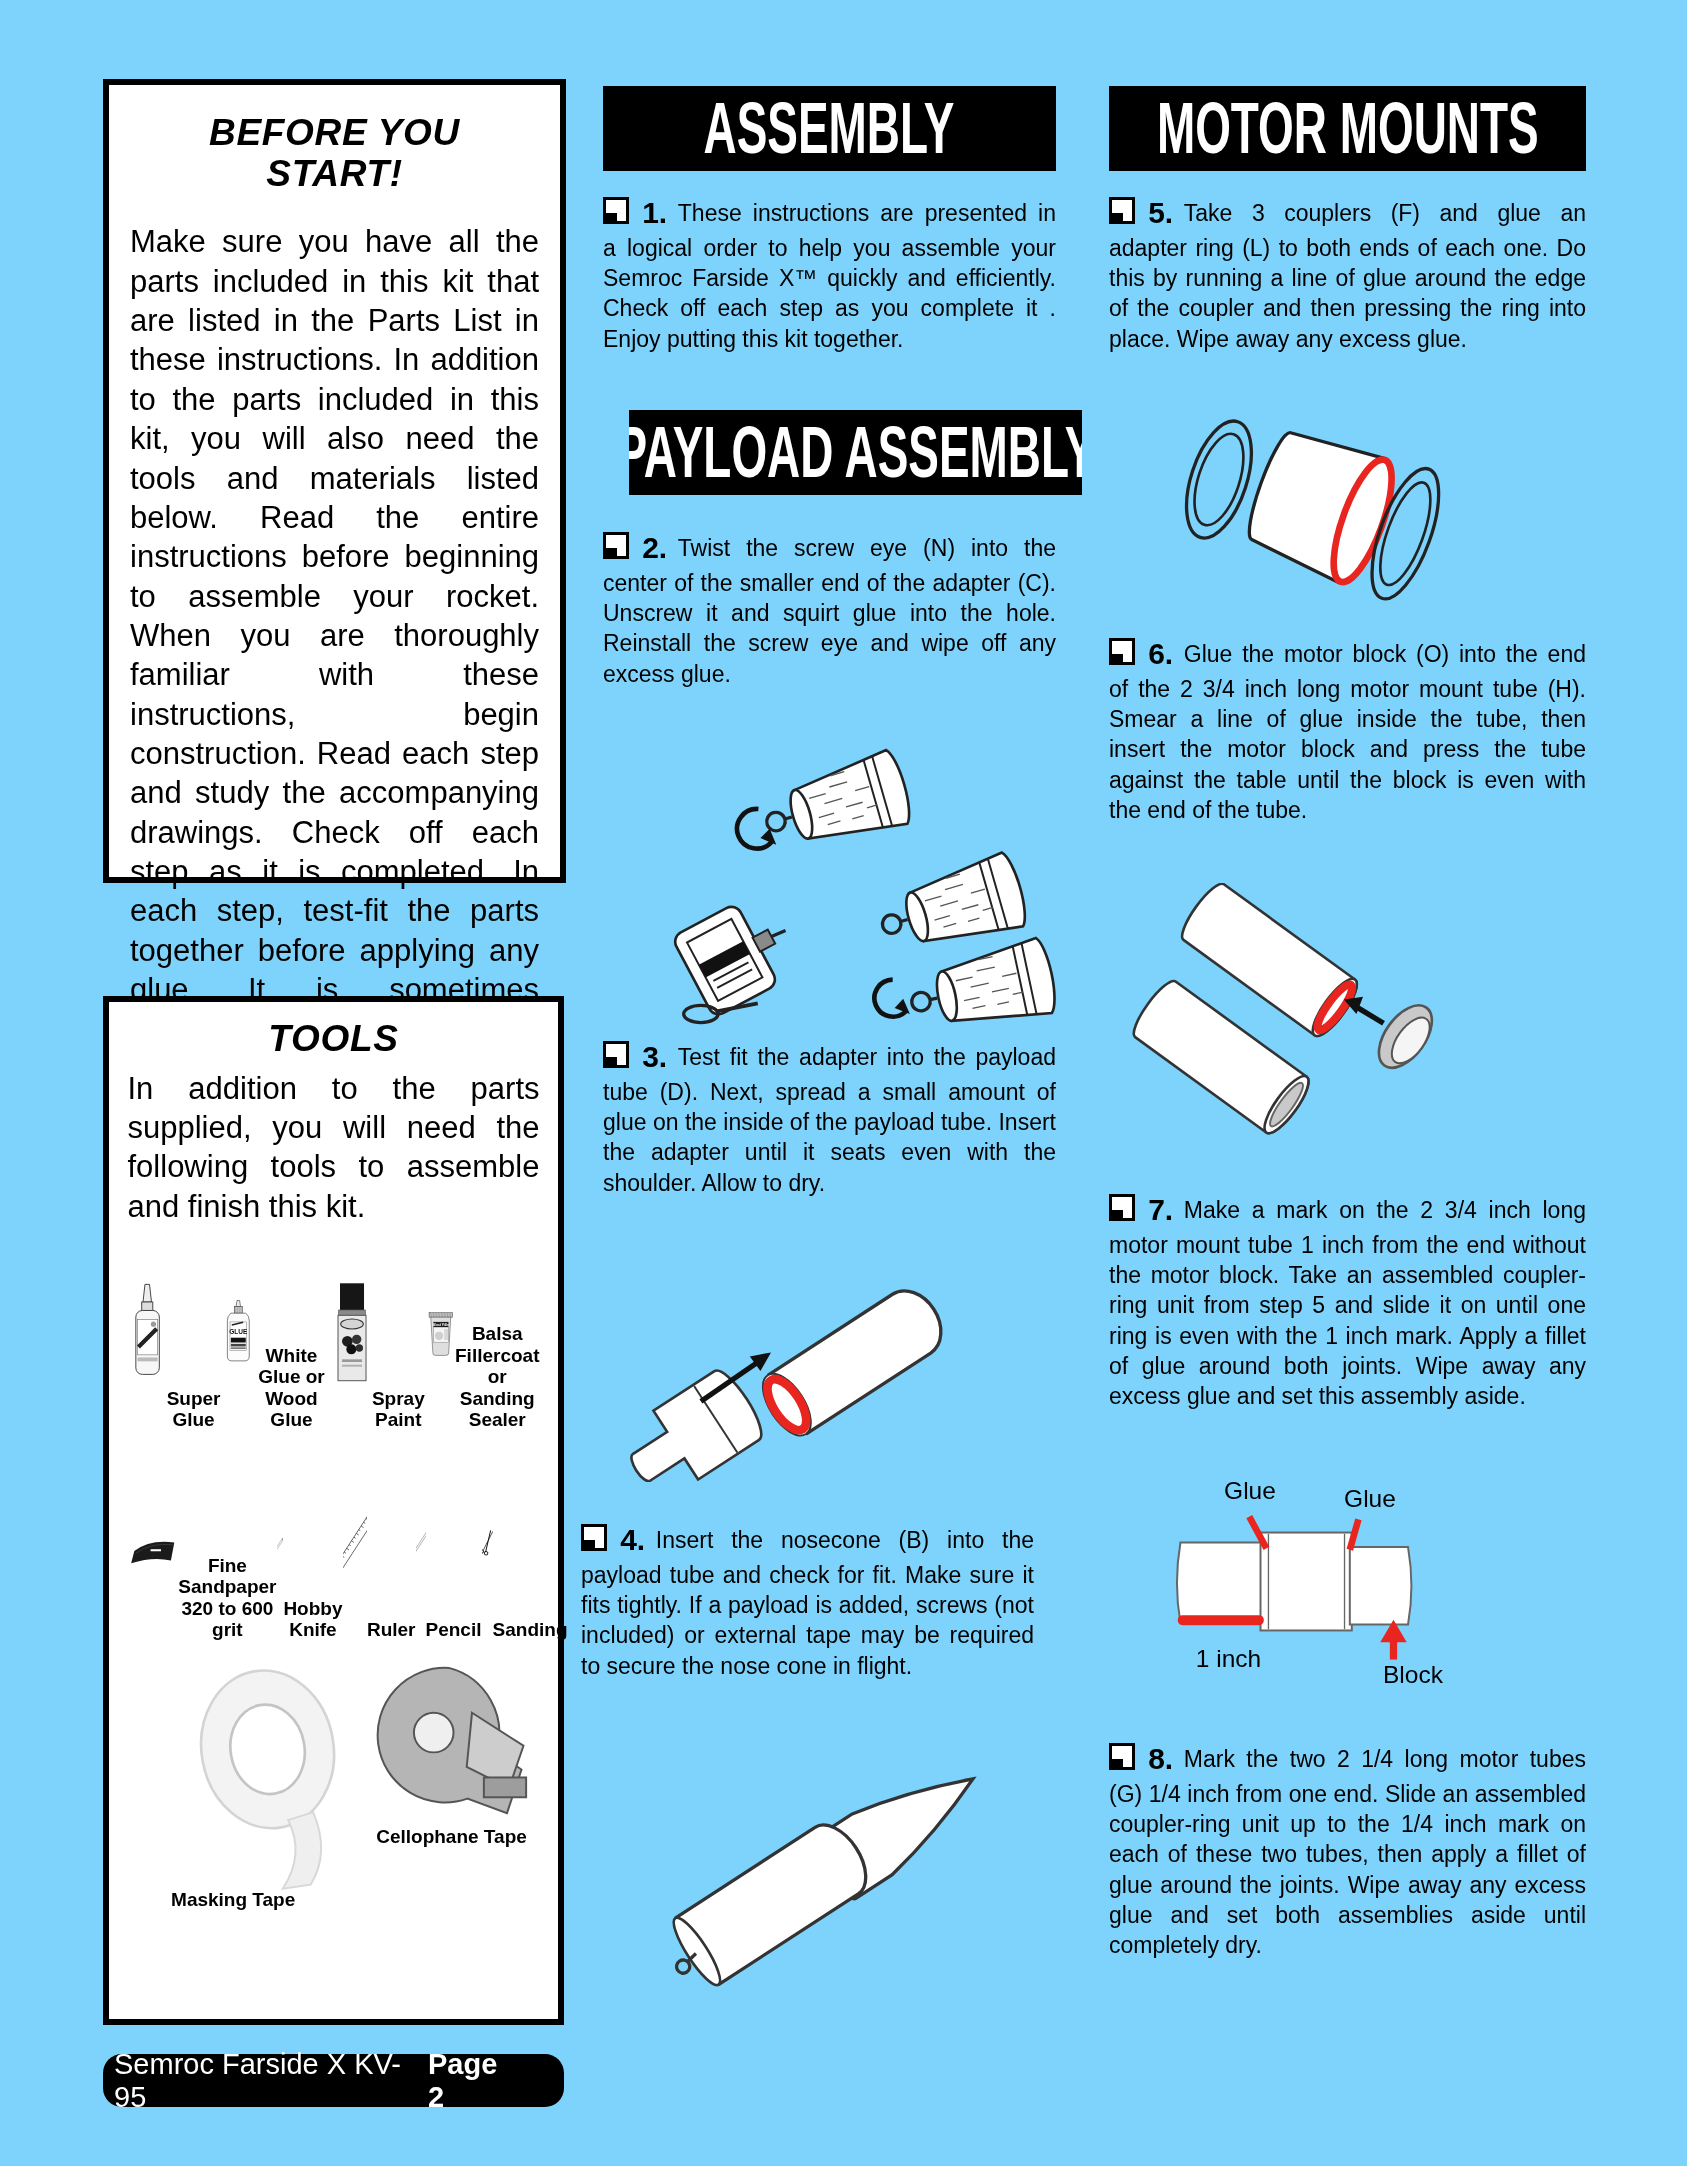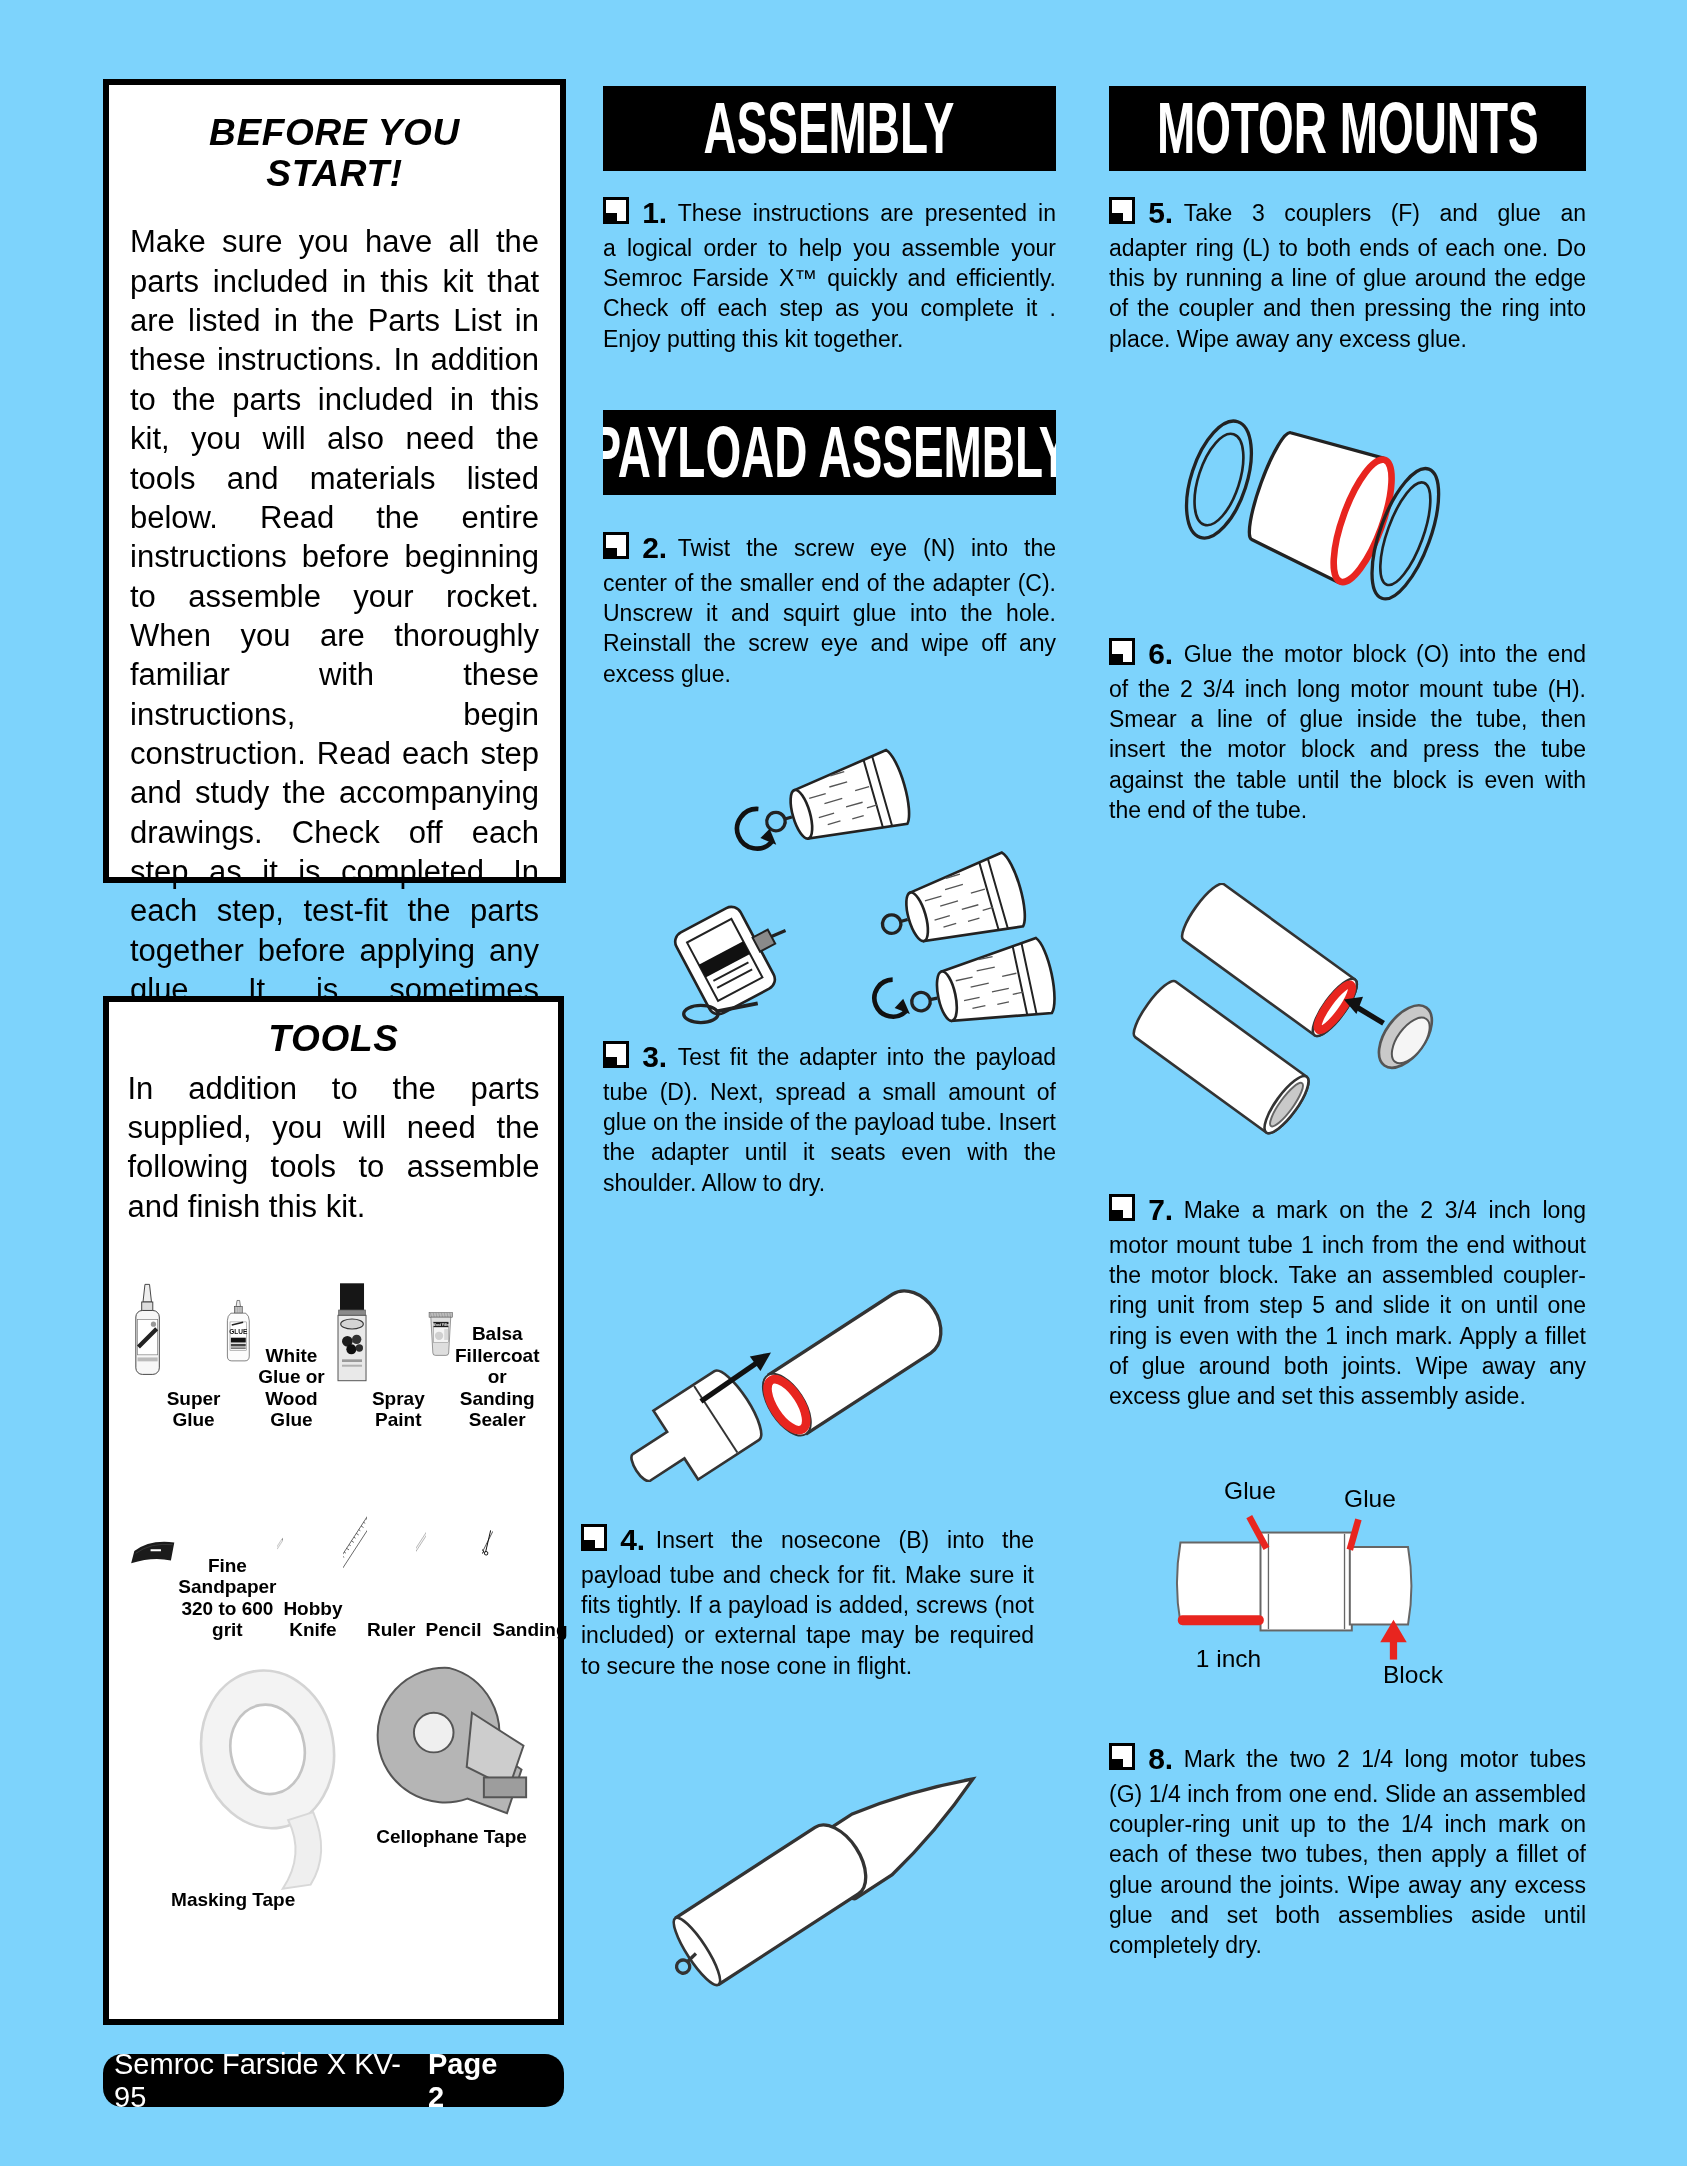--- a/index.html
+++ b/index.html
@@ -194,21 +194,21 @@
   </div>
 
   <div class="hdr" style="left:603px;top:86px;width:453px;height:85px;">
     <span>ASSEMBLY</span>
   </div>
 
   <p class="step" style="left:603px;top:193px;width:453px;">
     <span class="chk"></span><span class="stepnum">1.</span><span>These instructions are presented in a logical order to help you assemble your Semroc Farside X™ quickly and efficiently. Check off each step as you complete it . Enjoy putting this kit together.</span>
   </p>
 
-  <div class="hdr" style="left:603px;top:410px;width:453px;height:85px;">
+  <div class="hdr" style="left:629px;top:410px;width:453px;height:85px;">
     <span>PAYLOAD ASSEMBLY</span>
   </div>
 
   <p class="step" style="left:603px;top:528px;width:453px;">
     <span class="chk"></span><span class="stepnum">2.</span><span>Twist the screw eye (N) into the center of the smaller end of the adapter (C). Unscrew it and squirt glue into the hole. Reinstall the screw eye and wipe off any excess glue.</span>
   </p>
 
   <div class="illo" style="left:603px;top:715px;">
     <svg width="453" height="311" viewBox="0 0 685 470">
       <defs>

